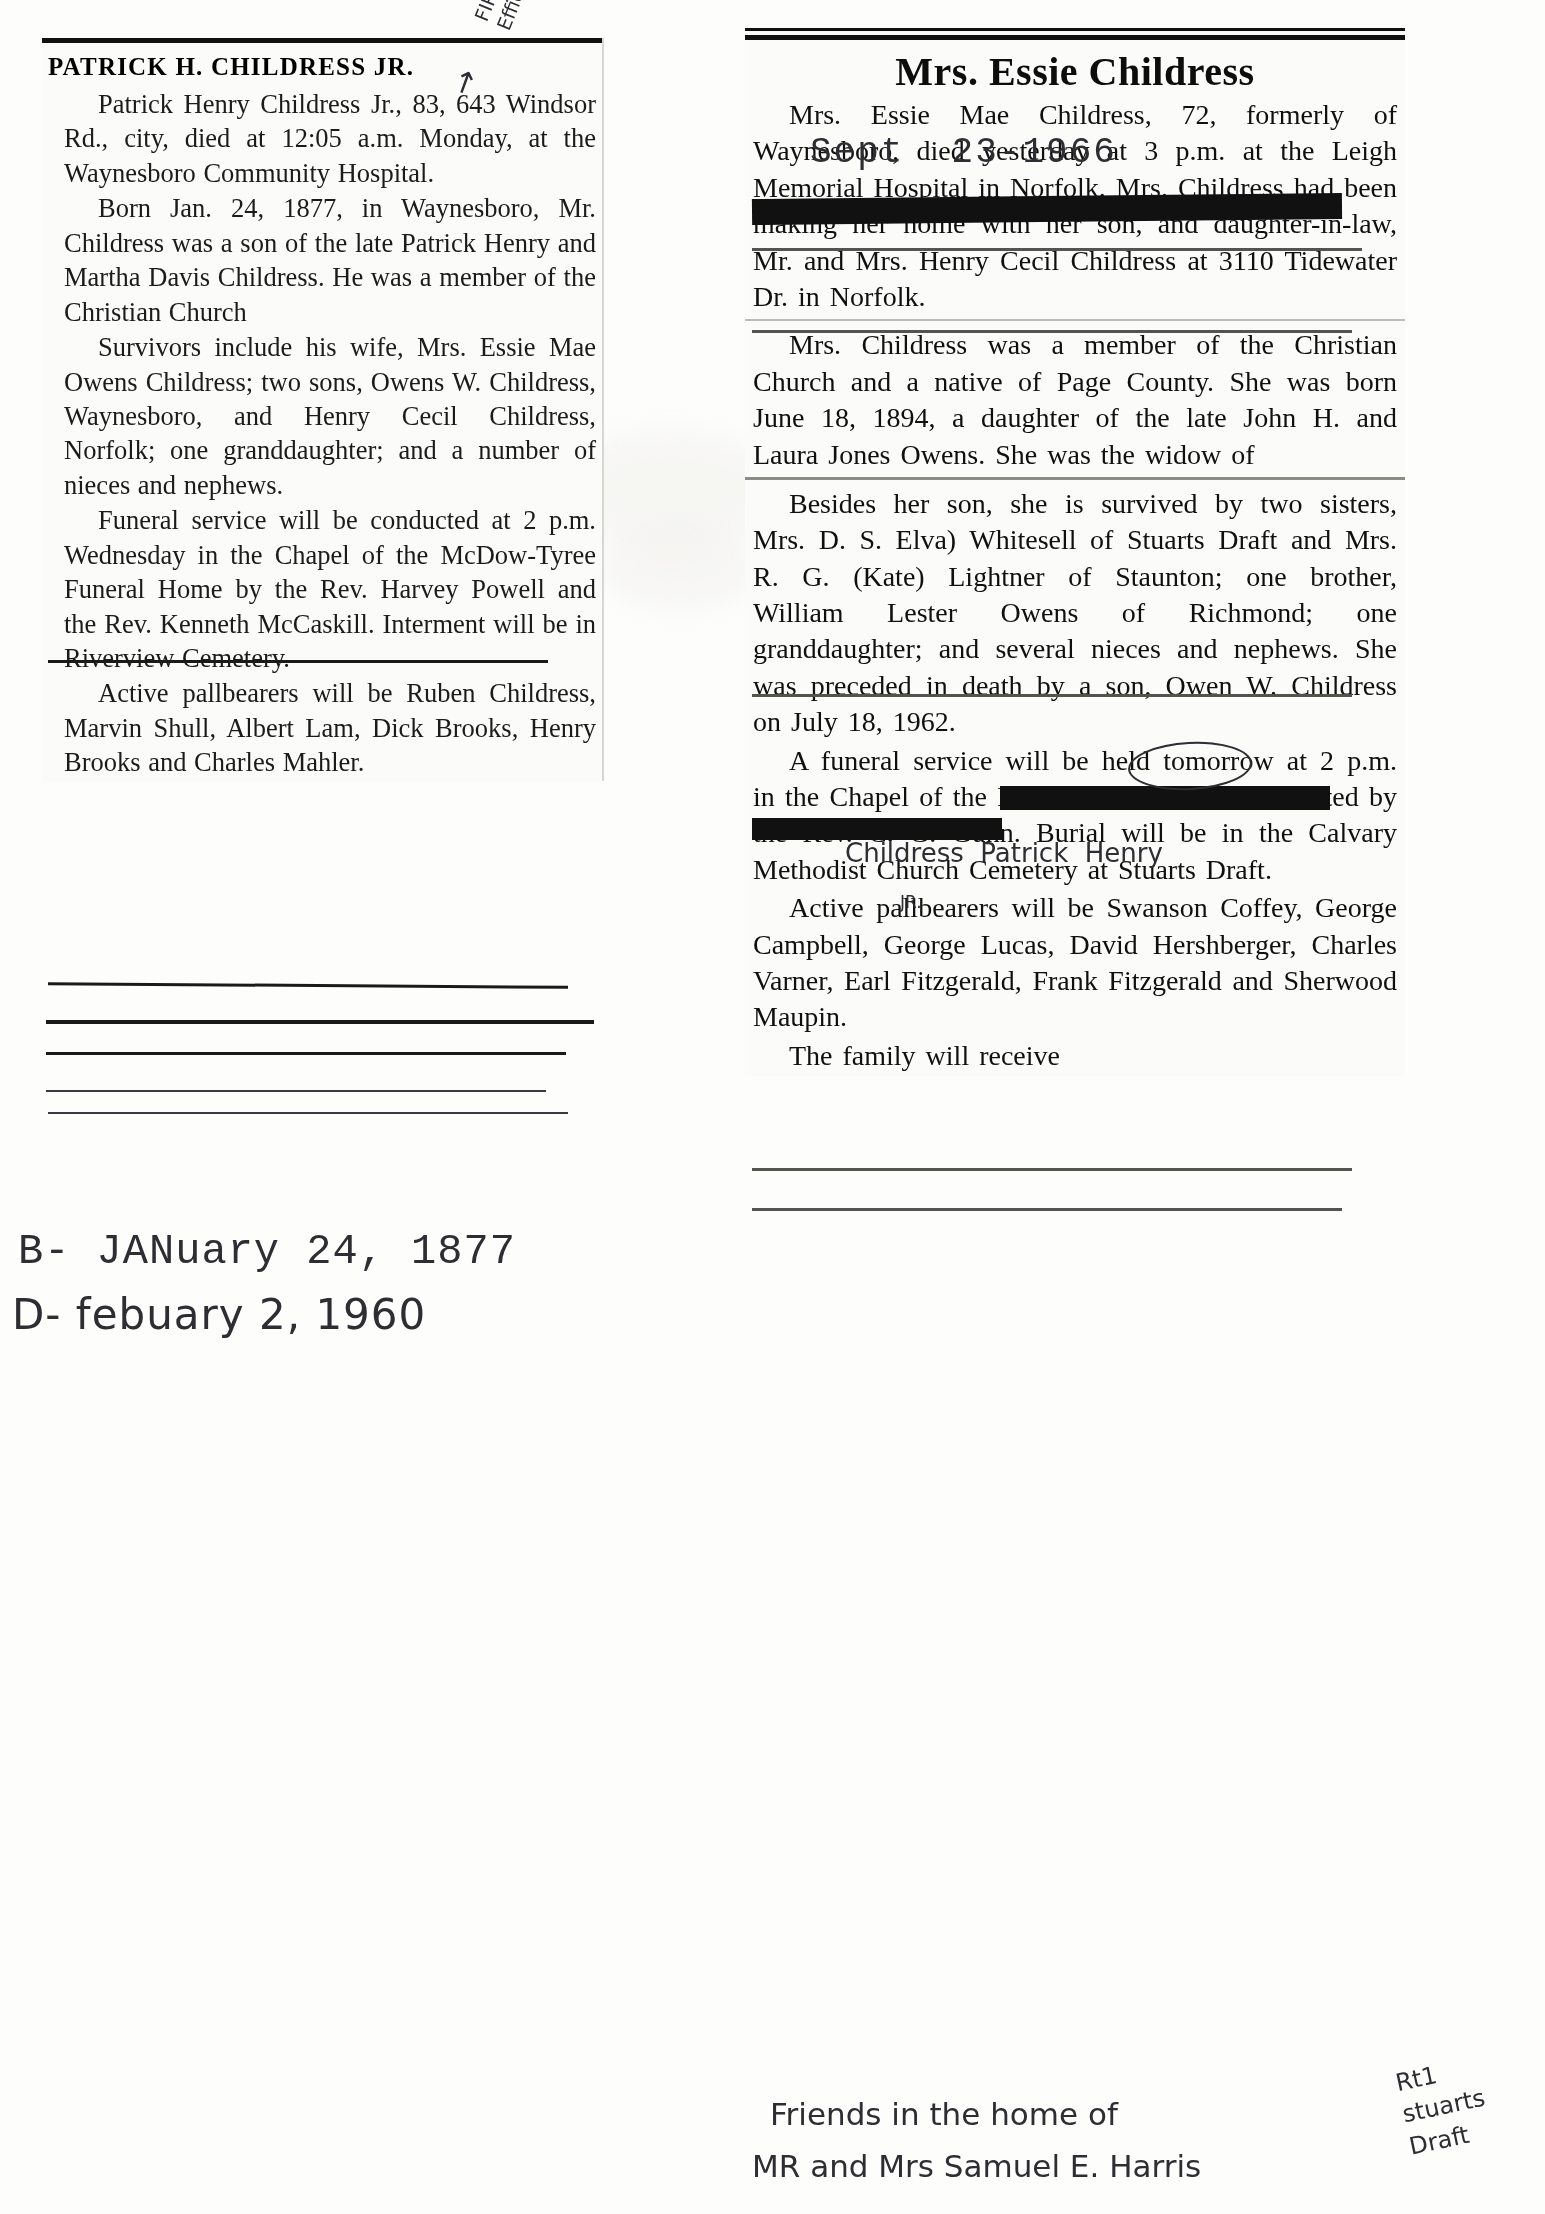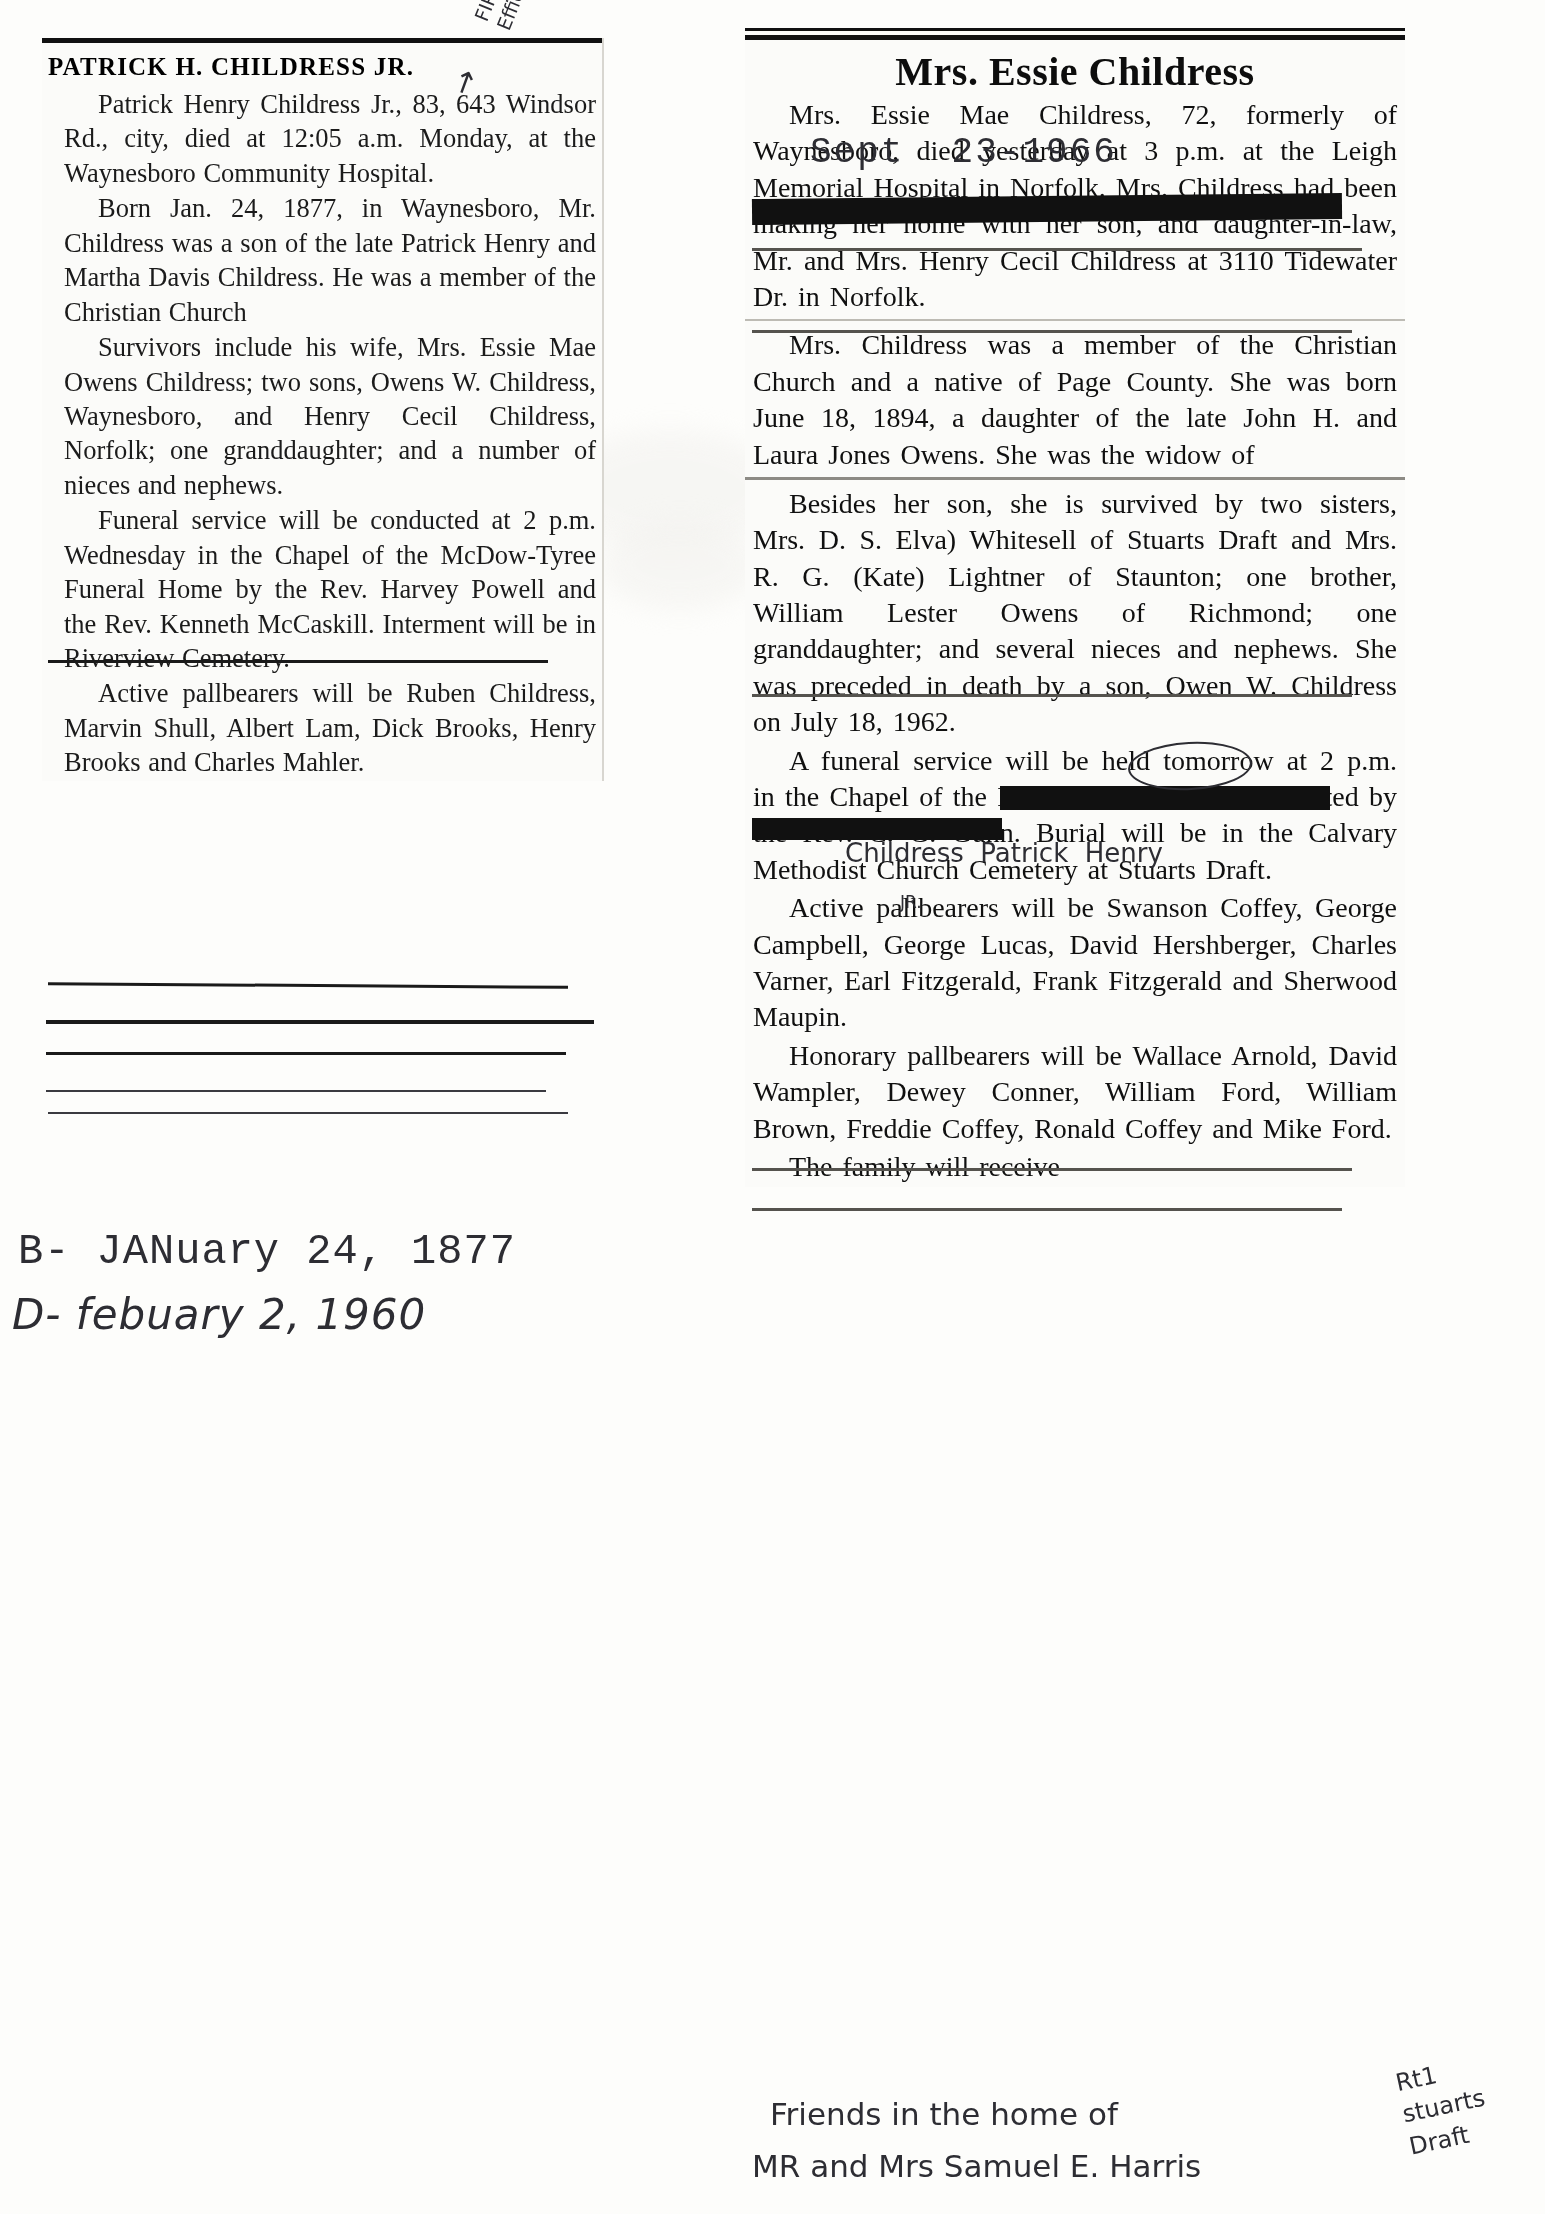--- a/index.html
+++ b/index.html
@@ -144,21 +144,20 @@
     top: 1228px;
     font-size: 42px;
     letter-spacing: 1px;
     font-family: Liberation Mono, monospace;
   }
   #ann-death {
     left: 12px;
     top: 1290px;
     font-size: 42px;
     letter-spacing: 1px;
-    font-style: italic;
   }
   #ann-date-right {
     left: 810px;
     top: 132px;
     font-size: 36px;
     letter-spacing: 2px;
     font-family: Liberation Mono, monospace;
   }
   #ann-name-right {
     left: 845px;
@@ -260,21 +259,20 @@
     <div class="headline-right">Mrs. Essie Childress</div>
 
     <div class="body-right">
       <p class="tight">Mrs. Essie Mae Childress, 72, formerly of Waynesboro, died yesterday at 3 p.m. at the Leigh Memorial Hospital in Norfolk. Mrs. Childress had been making her home with her son, and daughter-in-law, Mr. and Mrs. Henry Cecil Childress at 3110 Tidewater Dr. in Norfolk.</p>
       <div class="seam"></div>
       <p class="tight">Mrs. Childress was a member of the Christian Church and a native of Page County. She was born June 18, 1894, a daughter of the late John H. and Laura Jones Owens. She was the widow of</p>
       <div class="seam dark"></div>
       <p class="tight">Besides her son, she is survived by two sisters, Mrs. D. S. Elva) Whitesell of Stuarts Draft and Mrs. R. G. (Kate) Lightner of Staunton; one brother, William Lester Owens of Richmond; one granddaughter; and several nieces and nephews. She was preceded in death by a son, Owen W. Childress on July 18, 1962.</p>
       <p class="tight">A funeral service will be held tomorrow at 2 p.m. in the Chapel of the Etter Funeral Home, conducted by the Rev. C. G. Gunn. Burial will be in the Calvary Methodist Church Cemetery at Stuarts Draft.</p>
       <p class="tight">Active pallbearers will be Swanson Coffey, George Campbell, George Lucas, David Hershberger, Charles Varner, Earl Fitzgerald, Frank Fitzgerald and Sherwood Maupin.</p>
-      <p class="tight">Honorary pallbearers will be Wallace Arnold, David Wampler, Dewey Conner, William Ford, William Brown, Freddie Coffey, Ronald Coffey and Mike Ford.</p>
       <p class="tight">The family will receive</p>
     </div>
   </div>
 
   <div class="strike gray" style="left:752px; top:248px; width:610px;"></div>
   <div class="strike gray" style="left:752px; top:330px; width:600px;"></div>
   <div class="strike gray" style="left:752px; top:694px; width:600px;"></div>
   <div class="strike gray" style="left:752px; top:1168px; width:600px;"></div>
   <div class="strike gray" style="left:752px; top:1208px; width:590px;"></div>
 

